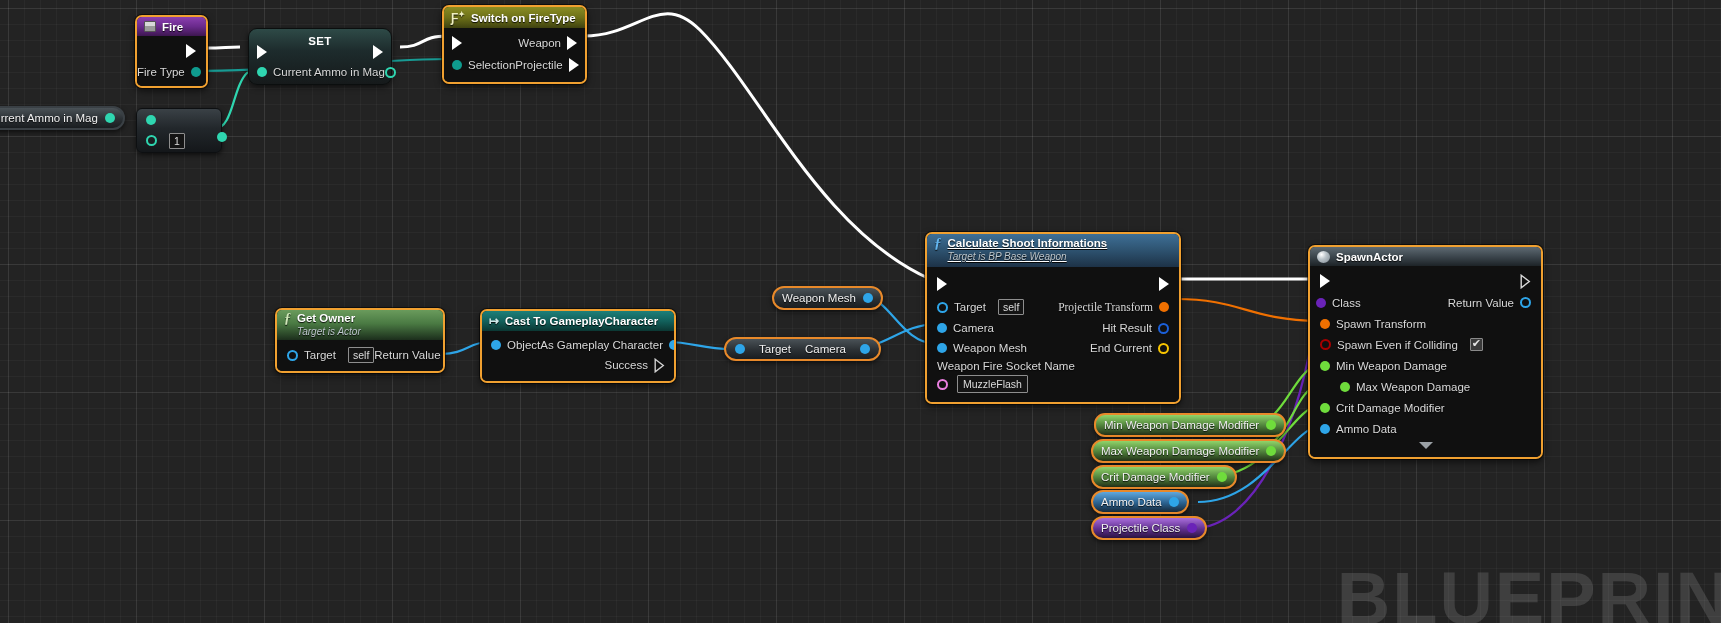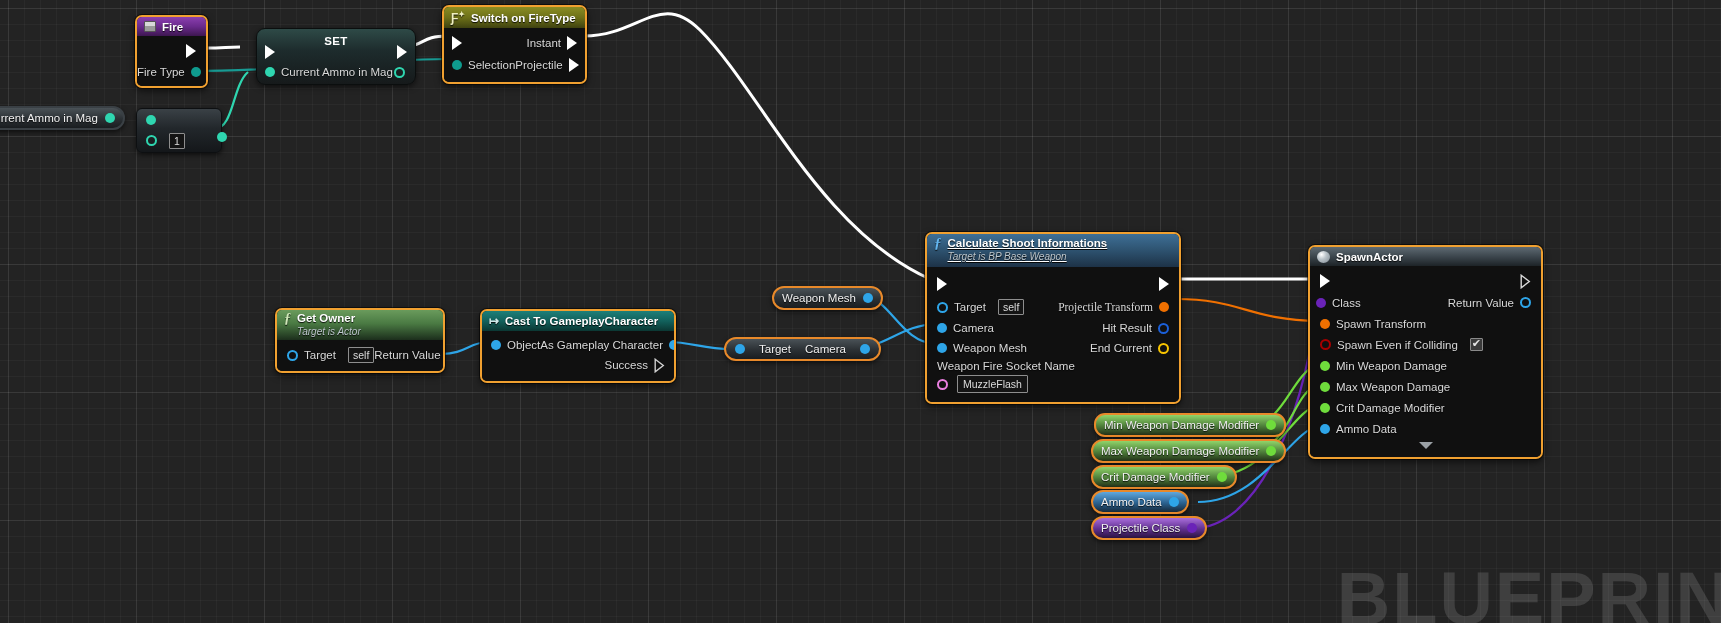--- a/index.html
+++ b/index.html
@@ -216,21 +216,21 @@
       </div>
       <div class="row">
         <div class="out" style="padding-right:10px;">
           <span class="lbl">Fire Type</span>
           <span class="pin solid c-enum"></span>
         </div>
       </div>
     </div>
   </div>
 
-  <div class="setnode" style="left:256px; top:28px; width:160px; height:57px;">
+  <div class="setnode" style="left:248px; top:28px; width:144px; height:57px;">
     <div class="title">SET</div>
     <div style="position:absolute; left:0; top:13px; width:100%;">
       <div class="row exec" style="height:20px;">
         <div class="in" style="padding-left:8px;">
           <span class="exec-pin"></span>
         </div>
         <div class="out" style="padding-right:8px;">
           <span class="exec-pin"></span>
         </div>
       </div>
@@ -250,21 +250,21 @@
     <div class="node-hdr hdr-olive">
       <span style="font-size:12px;color:#f0f0c0;font-weight:bold;">Ƒ<sup style="font-size:8px">✦</sup></span>
       <span>Switch on FireType</span>
     </div>
     <div class="node-body">
       <div class="row exec">
         <div class="in" style="padding-left:8px;">
           <span class="exec-pin"></span>
         </div>
         <div class="out" style="padding-right:8px;">
-          <span class="lbl">Instant</span>
+          <span class="lbl">Weapon</span>
           <span class="exec-pin"></span>
         </div>
       </div>
       <div class="row exec">
         <div class="in" style="padding-left:8px;">
           <span class="pin solid c-enum"></span>
           <span class="lbl">Selection</span>
         </div>
         <div class="out" style="padding-right:8px;">
           <span class="lbl">Projectile</span>
@@ -482,21 +482,21 @@
           <span class="checkbox"></span>
         </div>
       </div>
       <div class="row" style="height:21px;">
         <div class="in" style="padding-left:10px;">
           <span class="pin solid c-float"></span>
           <span class="lbl">Min Weapon Damage</span>
         </div>
       </div>
       <div class="row" style="height:21px;">
-        <div class="in" style="padding-left:10px;">
+        <div class="in" style="padding-left:10px;margin-left:20px;">
           <span class="pin solid c-float"></span>
           <span class="lbl">Max Weapon Damage</span>
         </div>
       </div>
       <div class="row" style="height:21px;">
         <div class="in" style="padding-left:10px;">
           <span class="pin solid c-float"></span>
           <span class="lbl">Crit Damage Modifier</span>
         </div>
       </div>

